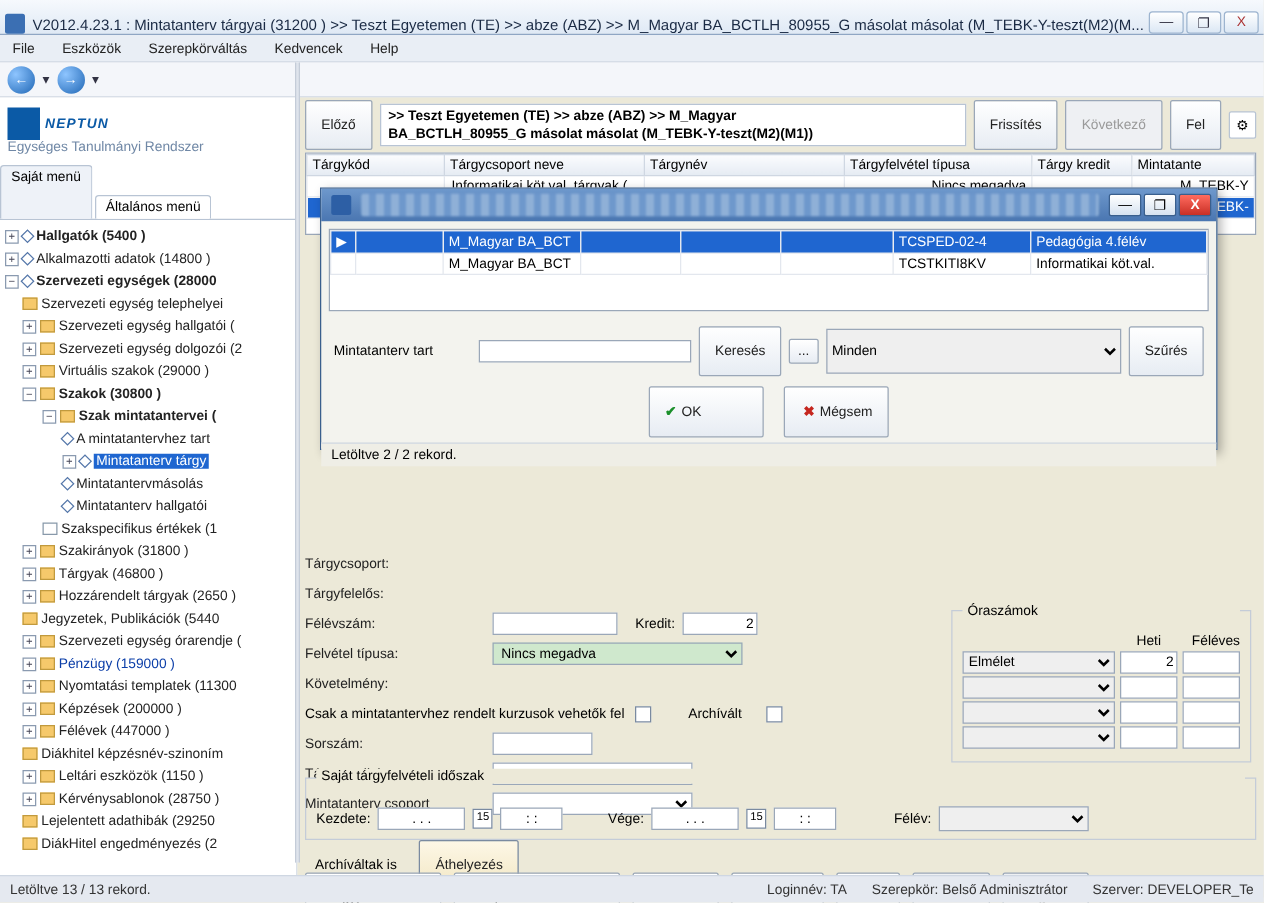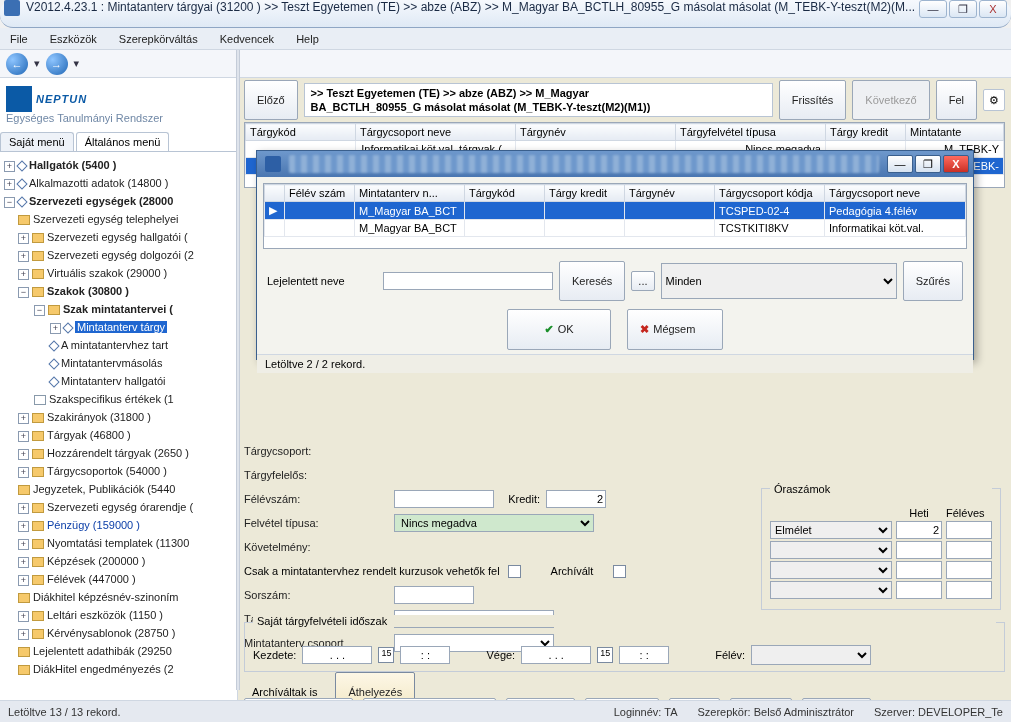--- a/index.html
+++ b/index.html
@@ -1,35 +1,35 @@
 <!DOCTYPE html>
 <html><head>
 <meta charset="utf-8">
 <style>
   * { box-sizing: border-box; font-family: Tahoma, Arial, sans-serif; font-size: 11px; }
   body { margin:0; background:#f0f0f0; width:1011px; height:722px; overflow:hidden; position:relative; }
-  .titlebar { height:28px; background:linear-gradient(#f6f9fd,#dfe9f5); border-bottom:1px solid #8fa6c4; display:flex; align-items:flex-start; padding:0 4px;border-radius:13px; }
+  .titlebar { height:28px; background:linear-gradient(#f6f9fd,#dfe9f5); border-bottom:1px solid #8fa6c4; display:flex; align-items:flex-end; padding:0 4px; }
   .titlebar .appicon{width:16px;height:16px;background:#3b6fb3;border-radius:2px;margin-right:6px;}
   .titlebar .title{flex:1;color:#1a2a44;font-size:12px;white-space:nowrap;overflow:hidden;text-overflow:ellipsis;}
   .winbtns{display:flex;gap:2px;}
   .winbtn{width:28px;height:18px;border:1px solid #9db4cf;background:linear-gradient(#fff,#dbe7f4);border-radius:3px;display:flex;align-items:center;justify-content:center;color:#334;}
   .winbtn.close{color:#a33;}
   .menubar{height:22px;background:#e9eef5;border-bottom:1px solid #cfd7e2;display:flex;align-items:center;padding:0 6px;gap:14px;}
   .menuitem{color:#222;padding:2px 4px;}
   .toolbar{height:28px;background:#f4f6fa;border-bottom:1px solid #cfd7e2;display:flex;align-items:center;padding:0 6px;gap:6px;}
   .navcircle{width:22px;height:22px;border-radius:50%;background:radial-gradient(circle at 30% 30%,#8ec5ff,#1f66b5);display:inline-flex;align-items:center;justify-content:center;color:#fff;font-weight:bold;}
   .main{display:flex;height:640px;}
   .left{width:238px;border-right:1px solid #cfd7e2;background:#fff;display:flex;flex-direction:column;}
   .logo{padding:8px 6px 2px 6px;}
   .logo .neptun{font-size:28px;font-weight:bold;color:#0b5aa6;font-style:italic;letter-spacing:1px;display:flex;align-items:center;gap:4px;}
   .logo .neptun .mk{width:26px;height:26px;background:#0b5aa6;display:inline-block;}
   .logo .sub{color:#7088a6;font-size:11px;}
   .lefttabs{display:flex;border-bottom:1px solid #b8c4d4;margin-top:6px;}
   .lefttab{padding:3px 8px;border:1px solid #b8c4d4;border-bottom:none;background:#eef2f8;margin-right:2px;border-radius:3px 3px 0 0;}
-  .lefttab.active{background:#fff;}
+  .lefttab.active{background:#fff;margin-top:24px;}
   .tree{flex:1;overflow:auto;padding:4px 2px;line-height:16px;}
   .tn{white-space:nowrap;padding:1px 0 1px 2px;color:#222;}
   .tn .exp{display:inline-block;width:11px;height:11px;border:1px solid #8a9ab0;background:#fff;text-align:center;line-height:9px;font-size:9px;margin-right:3px;color:#445;}
   .tn .ic{display:inline-block;width:12px;height:10px;background:#f6c96b;border:1px solid #c19a3e;margin-right:3px;vertical-align:middle;}
   .tn .ic.diamond{background:#fff;border:1px solid #5577aa;transform:rotate(45deg);width:8px;height:8px;}
   .tn .ic.doc{background:#fff;border:1px solid #8899aa;}
   .tn.bold>span.lbl{font-weight:bold;}
   .tn.sel>span.lbl{background:#1f66d0;color:#fff;padding:0 2px;}
   .tn.blue>span.lbl{color:#0b3ea8;}
   .ind1{padding-left:16px;} .ind2{padding-left:32px;} .ind3{padding-left:48px;}
@@ -141,29 +141,28 @@
     <div class="tree">
       <div class="tn bold"><span class="exp">+</span><span class="ic diamond"></span><span class="lbl">Hallgatók (5400  )</span></div>
       <div class="tn"><span class="exp">+</span><span class="ic diamond"></span><span class="lbl">Alkalmazotti adatok (14800  )</span></div>
       <div class="tn bold"><span class="exp">−</span><span class="ic diamond"></span><span class="lbl">Szervezeti egységek (28000</span></div>
       <div class="tn ind1"><span class="ic"></span><span class="lbl">Szervezeti egység telephelyei</span></div>
       <div class="tn ind1"><span class="exp">+</span><span class="ic"></span><span class="lbl">Szervezeti egység hallgatói (</span></div>
       <div class="tn ind1"><span class="exp">+</span><span class="ic"></span><span class="lbl">Szervezeti egység dolgozói (2</span></div>
       <div class="tn ind1"><span class="exp">+</span><span class="ic"></span><span class="lbl">Virtuális szakok (29000  )</span></div>
       <div class="tn ind1 bold"><span class="exp">−</span><span class="ic"></span><span class="lbl">Szakok (30800  )</span></div>
       <div class="tn ind2 bold"><span class="exp">−</span><span class="ic"></span><span class="lbl">Szak mintatantervei (</span></div>
+      <div class="tn ind3"><span class="ic diamond"></span><span class="lbl">A mintatantervhez tart</span></div>
       <div class="tn ind3 sel"><span class="exp">+</span><span class="ic diamond"></span><span class="lbl">Mintatanterv tárgy</span></div>
-      <div class="tn ind3"><span class="ic diamond"></span><span class="lbl">A mintatantervhez tart</span></div>
       <div class="tn ind3"><span class="ic diamond"></span><span class="lbl">Mintatantervmásolás</span></div>
       <div class="tn ind3"><span class="ic diamond"></span><span class="lbl">Mintatanterv hallgatói</span></div>
       <div class="tn ind2"><span class="ic doc"></span><span class="lbl">Szakspecifikus értékek (1</span></div>
       <div class="tn ind1"><span class="exp">+</span><span class="ic"></span><span class="lbl">Szakirányok (31800  )</span></div>
       <div class="tn ind1"><span class="exp">+</span><span class="ic"></span><span class="lbl">Tárgyak (46800  )</span></div>
       <div class="tn ind1"><span class="exp">+</span><span class="ic"></span><span class="lbl">Hozzárendelt tárgyak (2650  )</span></div>
-      <div class="tn ind1"><span class="exp">+</span><span class="ic"></span><span class="lbl">Tárgycsoportok (54000  )</span></div>
       <div class="tn ind1"><span class="ic"></span><span class="lbl">Jegyzetek, Publikációk (5440</span></div>
       <div class="tn ind1"><span class="exp">+</span><span class="ic"></span><span class="lbl">Szervezeti egység órarendje (</span></div>
       <div class="tn ind1 blue"><span class="exp">+</span><span class="ic"></span><span class="lbl">Pénzügy (159000  )</span></div>
       <div class="tn ind1"><span class="exp">+</span><span class="ic"></span><span class="lbl">Nyomtatási templatek (11300</span></div>
       <div class="tn ind1"><span class="exp">+</span><span class="ic"></span><span class="lbl">Képzések (200000  )</span></div>
       <div class="tn ind1"><span class="exp">+</span><span class="ic"></span><span class="lbl">Félévek (447000  )</span></div>
       <div class="tn ind1"><span class="ic"></span><span class="lbl">Diákhitel képzésnév-szinoním</span></div>
       <div class="tn ind1"><span class="exp">+</span><span class="ic"></span><span class="lbl">Leltári eszközök (1150  )</span></div>
       <div class="tn ind1"><span class="exp">+</span><span class="ic"></span><span class="lbl">Kérvénysablonok (28750  )</span></div>
       <div class="tn ind1"><span class="ic"></span><span class="lbl">Lejelentett adathibák (29250</span></div>
@@ -264,21 +263,21 @@
           <span class="lbl">Mintatanterv csoport</span>
           <select style="width:160px"></select>
         </div>
     </div>
 
     <div class="hoursbox">
       <legend>Óraszámok</legend>
       <div style="display:flex;gap:4px;margin-bottom:2px;">
         <span style="flex:1"></span>
         <span style="width:46px;text-align:center">Heti</span>
-        <span style="width:46px;text-align:left">Féléves</span>
+        <span style="width:46px;text-align:right">Féléves</span>
       </div>
       <div class="hr">
           <select><option>Elmélet</option></select>
           <input value="2" style="">
           <input style="">
         </div>
       <div class="hr">
           <select></select>
           <input style="">
           <input style="">
@@ -345,30 +344,20 @@
           <col style="width:20px">
           <col style="width:70px">
           <col style="width:110px">
           <col style="width:80px">
           <col style="width:80px">
           <col style="width:90px">
           <col style="width:110px">
           <col>
         </colgroup>
       <tbody>
-          <tr>
-        <th></th>
-        <th>Félév szám</th>
-        <th>Mintatanterv n...</th>
-        <th>Tárgykód</th>
-        <th>Tárgy kredit</th>
-        <th>Tárgynév</th>
-        <th>Tárgycsoport kódja</th>
-        <th>Tárgycsoport neve</th>
-      </tr>
       <tr class="selrow">
         <td>▶</td>
             <td></td>
             <td>M_Magyar BA_BCT</td>
             <td></td>
             <td></td>
             <td></td>
             <td>TCSPED-02-4</td>
             <td>Pedagógia 4.félév</td>
       </tr>
@@ -379,30 +368,30 @@
             <td></td>
             <td></td>
             <td></td>
             <td>TCSTKITI8KV</td>
             <td>Informatikai köt.val.</td>
       </tr>
     </tbody>
       </table>
   </div>
   <div class="dform">
-    <span class="lbl">Lejelentett neve</span>
+    <span class="lbl">Mintatanterv tart</span>
     <input class="txt" style="">
     <span class="btn">Keresés</span>
     <span class="btn" style="padding:3px 6px">...</span>
     <select><option>Minden</option></select>
     <span class="btn">Szűrés</span>
   </div>
   <div class="dactions">
-    <span class="btn" style="width:104px;text-align:center"><span class="okmark">✔</span><span>OK</span></span>
-    <span class="btn" style="width:96px;text-align:left"><span class="xmark">✖</span><span>Mégsem</span></span>
+    <span class="btn" style="width:92px;text-align:left"><span class="okmark">✔</span><span>OK</span></span>
+    <span class="btn" style="width:84px;text-align:right"><span class="xmark">✖</span><span>Mégsem</span></span>
   </div>
   <div class="dstatus">Letöltve 2 / 2 rekord.</div>
 </div>
 
 <div class="statusbar">
   <span>Letöltve 13 / 13 rekord.</span>
   <span style="flex:1"></span>
   <span>Loginnév: TA</span>
   <span>Szerepkör: Belső Adminisztrátor</span>
   <span>Szerver: DEVELOPER_Te</span>

